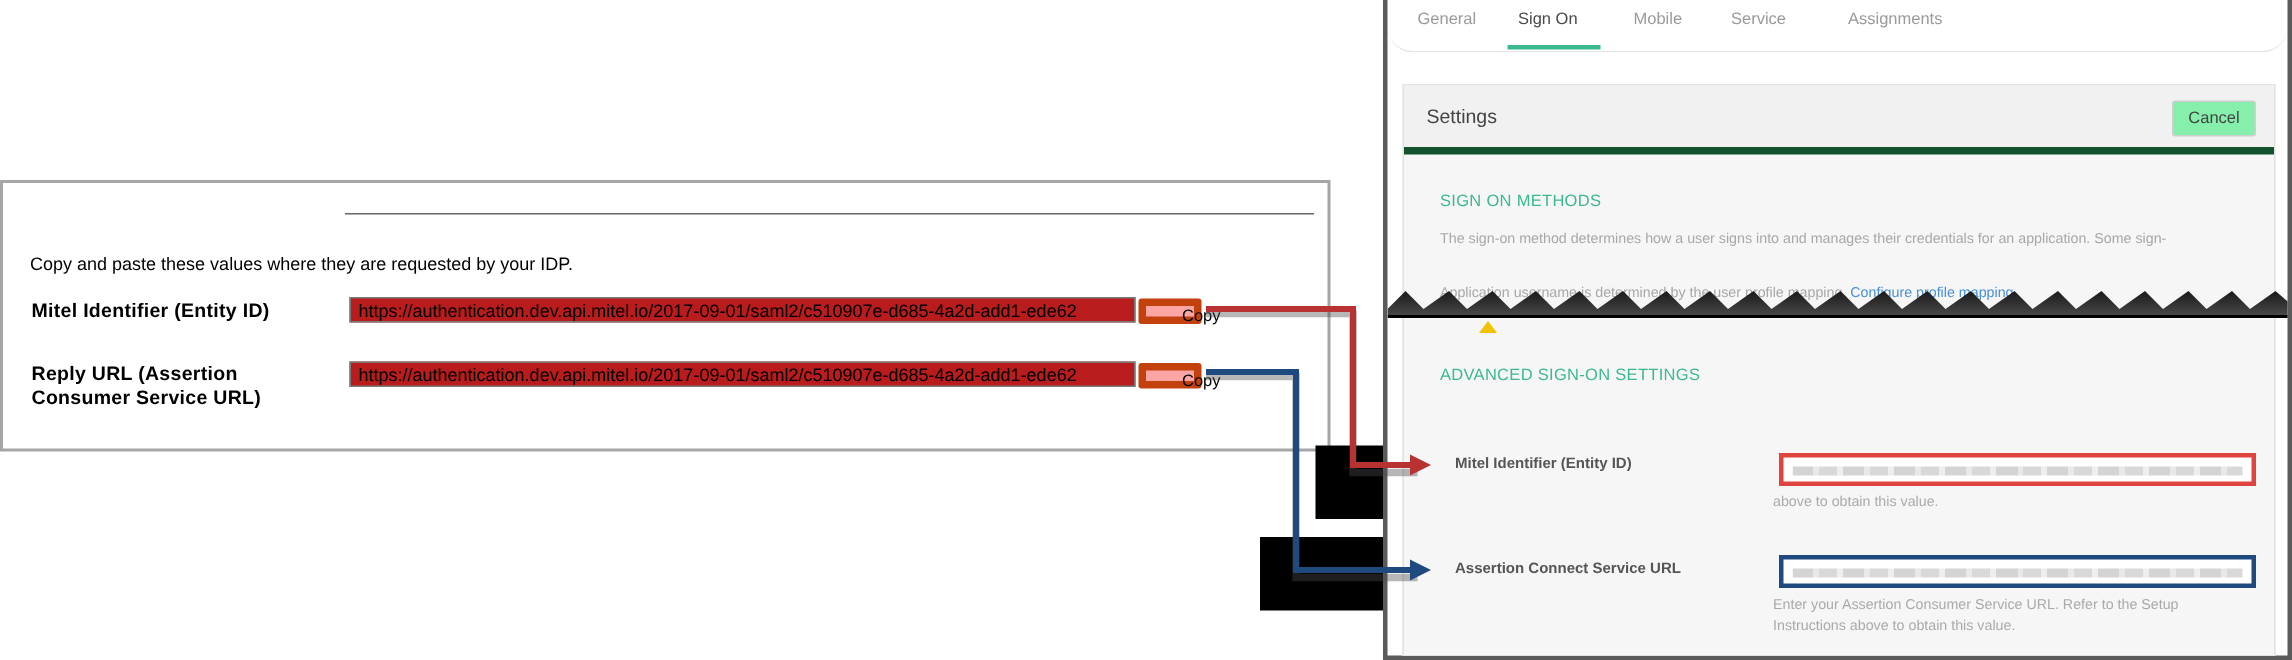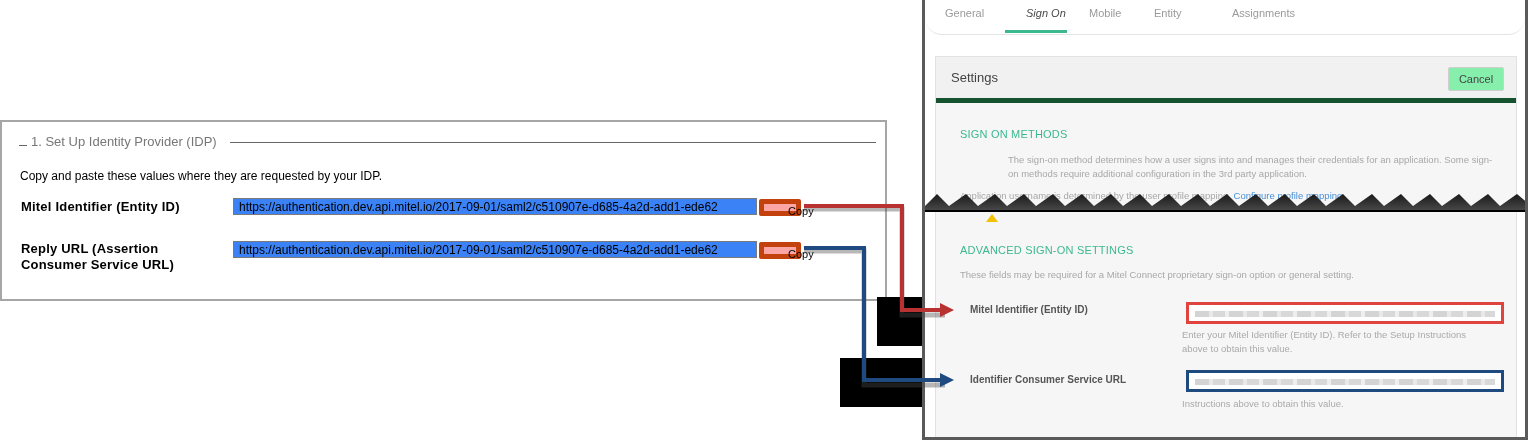--- a/index.html
+++ b/index.html
@@ -5,21 +5,21 @@
   html, body { margin:0; padding:0; }
   body { width:1528px; height:440px; position:relative; background:#ffffff; overflow:hidden; font-family:"Liberation Sans", sans-serif; }
 
   
   .left-panel { position:absolute; left:0; top:120px; width:887px; height:181px; border:2px solid #a6a6a6; border-left:2px solid #a6a6a6; background:#fff; box-sizing:border-box; }
   .legend { position:absolute; left:17px; top:12px; font-size:13px; color:#777; display:flex; align-items:center; }
   .legend-line-left { width:8px; height:1px; background:#666; margin-right:4px; margin-top:8px; }
   .legend-line-right { position:absolute; left:228px; top:20px; width:646px; height:1px; background:#666; }
   .intro { position:absolute; left:18px; top:47px; font-size:12px; color:#000; }
   .field-label { position:absolute; left:19px; font-size:13px; font-weight:bold; color:#000; line-height:16px; letter-spacing:0.2px; }
-  .url-box { position:absolute; left:231px; width:524px; height:17px; border:1px solid #7a7a7a; background:#3b82f6; font-size:12px; color:#000; line-height:16px; padding-left:5px; box-sizing:border-box; overflow:hidden; white-space:nowrap; }
+  .url-box { position:absolute; left:231px; width:524px; height:17px; border:1px solid #7a7a7a; background:#b91c1c; font-size:12px; color:#000; line-height:16px; padding-left:5px; box-sizing:border-box; overflow:hidden; white-space:nowrap; }
   .copy-btn { position:absolute; left:757px; width:42px; height:17px; border:5px solid #c2410c; background:#fca5a5; font-size:11px; color:#000; line-height:15px; text-align:center; box-sizing:border-box; border-radius:2px;padding-left:24px; }
 
   
   .right-panel { position:absolute; left:922px; top:0; width:606px; height:440px; border:3px solid #5a5a5a; border-top:none; box-sizing:border-box; background:#fff; overflow:hidden; }
   .tabs { position:absolute; left:0; top:0; width:100%; height:34px; border-bottom:1px solid #e4e4e4;border-radius:17px; }
   .tab { position:absolute; top:7px; font-size:11px; color:#9a9a9a; }
   .tab.active { color:#4a4a4a; }
   .tab-underline { position:absolute; left:80px; top:30px; width:62px; height:3px; background:#3cb890; }
   .settings-card { position:absolute; left:10px; top:56px; width:580px; height:400px; background:#f6f6f6; border:1px solid #e2e2e2; }
   .settings-header { position:absolute; left:0; top:0; width:100%; height:41px; background:#f1f1f1; border-bottom:5px solid #14532d; }
@@ -37,24 +37,20 @@
   .help { position:absolute; left:246px; font-size:9.5px; color:#aaa; line-height:14px; width:320px; }
 
   
   .connector { position:absolute; }
   .black-block { position:absolute; background:#000; }
 </style>
 </head>
 <body>
 
 <div class="left-panel">
-  <div class="legend">
-    <span class="legend-line-left"></span>
-    <span>1. Set Up Identity Provider (IDP)</span>
-  </div>
   <div class="legend-line-right"></div>
   <div class="intro">Copy and paste these values where they are requested by your IDP.</div>
 
   <div class="field-label" style="top:77px;">Mitel Identifier (Entity ID)</div>
   <div class="url-box" style="top:76px;">https://authentication.dev.api.mitel.io/2017-09-01/saml2/c510907e-d685-4a2d-add1-ede62</div>
   <div class="copy-btn" style="top:77px;">Copy</div>
 
   <div class="field-label" style="top:119px;">
     <div>Reply URL (Assertion</div>
     <div>Consumer Service URL)</div>
@@ -62,36 +58,35 @@
   <div class="url-box" style="top:119px;">https://authentication.dev.api.mitel.io/2017-09-01/saml2/c510907e-d685-4a2d-add1-ede62</div>
   <div class="copy-btn" style="top:120px;">Copy</div>
 </div>
 
 <div class="black-block" style="left:877px; top:297px; width:46px; height:49px;"></div>
 <div class="black-block" style="left:840px; top:358px; width:83px; height:49px;"></div>
 
 <div class="right-panel">
   <div class="tabs">
     <div class="tab" style="left:20px;">General</div>
-    <div class="tab active" style="left:101px;font-style:italic;">Sign On</div>
+    <div class="tab active" style="left:87px;">Sign On</div>
     <div class="tab" style="left:164px;text-align:center;">Mobile</div>
-    <div class="tab" style="left:229px;">Entity</div>
+    <div class="tab" style="left:229px;">Service</div>
     <div class="tab" style="left:307px;">Assignments</div>
     <div class="tab-underline"></div>
   </div>
 
   <div class="settings-card">
     <div class="settings-header">
       <div class="settings-title">Settings</div>
       <div class="cancel-btn">Cancel</div>
     </div>
     <div class="section-title" style="top:71px;">SIGN ON METHODS</div>
-    <div class="desc" style="top:96px;margin-left:48px;">
+    <div class="desc" style="top:96px;">
       <div>The sign-on method determines how a user signs into and manages their credentials for an application. Some sign-</div>
-      <div>on methods require additional configuration in the 3rd party application.</div>
     </div>
     <div class="desc" style="top:132px;">
       <span>Application username is determined by the user profile mapping.</span>
       <a>Configure profile mapping</a>
     </div>
   </div>
 
   <svg class="zigzag" viewBox="0 0 606 26" preserveAspectRatio="none">
     <defs>
       <linearGradient id="zz" x1="0" y1="0" x2="0" y2="1">
@@ -101,36 +96,35 @@
     </defs>
     <polygon fill="url(#zz)" points="0,20 12,8 24,20 41,8 53,20 70,8 82,20 99,8 111,20 128,8 140,20 157,8 169,20 186,8 198,20 215,8 227,20 244,8 256,20 273,8 285,20 302,8 314,20 331,8 343,20 360,8 372,20 389,8 401,20 418,8 430,20 447,8 459,20 476,8 488,20 505,8 517,20 534,8 546,20 563,8 575,20 592,8 606,20 606,25 0,25"></polygon>
     <rect x="0" y="24" width="606" height="2" fill="#000"></rect>
   </svg>
 
   <div class="lower-card">
     <svg style="position:absolute; left:50px; top:2px;" width="12" height="8">
         <polygon points="6,0 12,8 0,8" fill="#f2c200"></polygon>
       </svg>
     <div class="section-title" style="top:32px;">ADVANCED SIGN-ON SETTINGS</div>
-    <div class="desc" style="top:56px;">These fields may be required for a Mitel Connect proprietary sign-on option or general setting.</div>
 
     <div class="adv-label" style="top:92px;">Mitel Identifier (Entity ID)</div>
     <div class="okta-input" style="top:90px; border:3px solid #e0443e; height:22px;">
       <div class="blur-text"></div>
     </div>
     <div class="help" style="top:116px;">
-      <div>Enter your Mitel Identifier (Entity ID). Refer to the Setup Instructions</div>
       <div>above to obtain this value.</div>
     </div>
 
-    <div class="adv-label" style="top:162px;">Identifier Consumer Service URL</div>
+    <div class="adv-label" style="top:162px;">Assertion Connect Service URL</div>
     <div class="okta-input" style="top:158px; border:3px solid #1f4a80; height:22px;">
       <div class="blur-text"></div>
     </div>
     <div class="help" style="top:185px;">
+      <div>Enter your Assertion Consumer Service URL. Refer to the Setup</div>
       <div>Instructions above to obtain this value.</div>
     </div>
   </div>
 </div>
 
 <svg class="connector" style="left:0; top:0;" width="1528" height="440">
   <defs>
     <marker id="arrowRed" markerWidth="10" markerHeight="10" refX="8" refY="5" orient="auto" markerUnits="userSpaceOnUse">
       <polygon points="0,0 10,5 0,10" fill="#b83232"></polygon>
     </marker>

